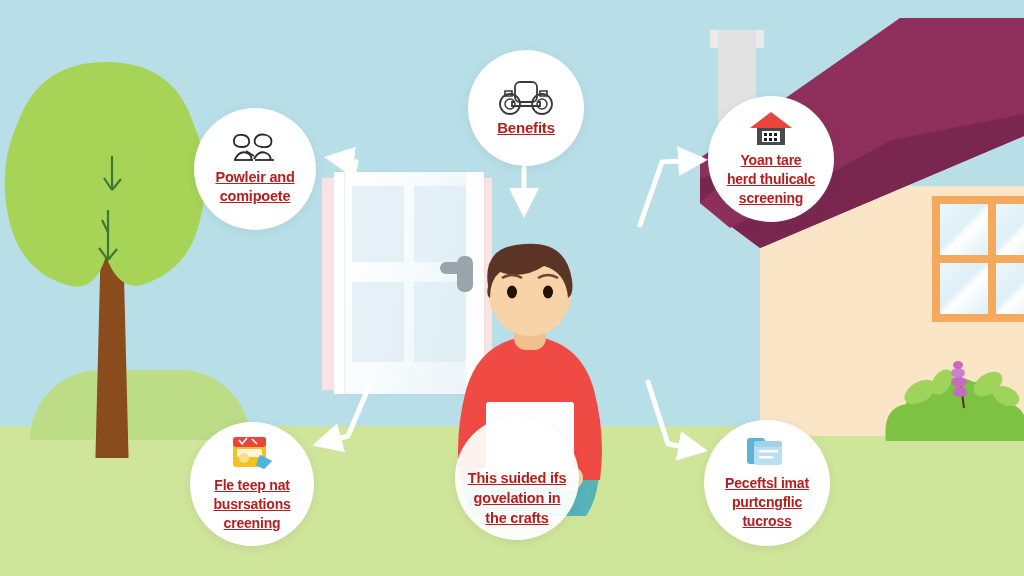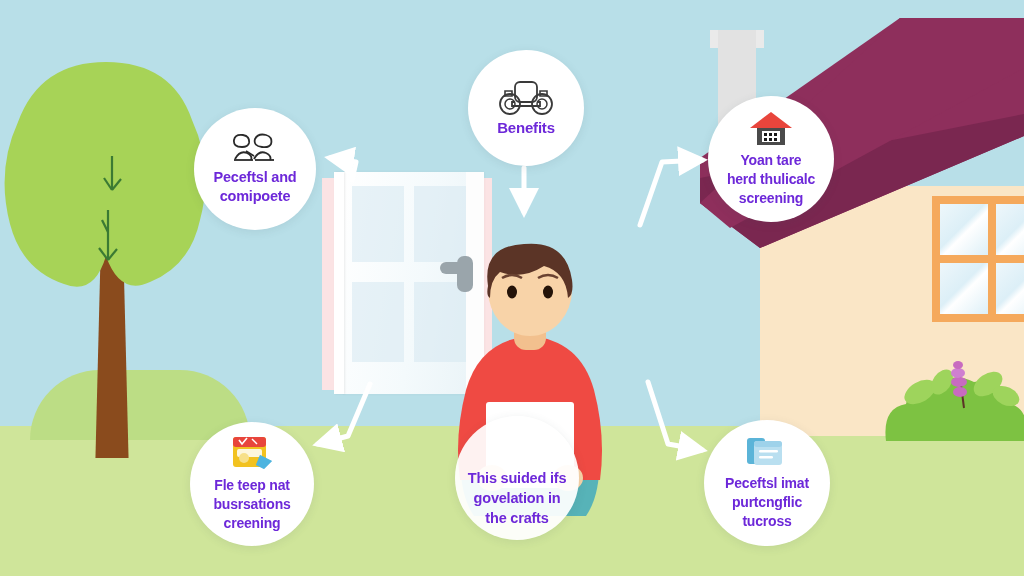--- a/index.html
+++ b/index.html
@@ -160,24 +160,25 @@
     justify-content: center;
     text-align: center;
     box-sizing: border-box;
   }
   .node .node-icon {
     display: block;
     line-height: 0;
     margin-bottom: 3px;
   }
   .node .node-label {
-    color: #6d28d9;
+    color: #b91c1c;
     font-weight: 600;
     letter-spacing: -0.2px;
     padding: 0 8px;
+    text-decoration: underline;
   }
 
   #node-powleir { left: 194px; top: 108px;  width: 122px; height: 122px; }
   #node-powleir .node-label { font-size: 14.5px; line-height: 19px; }
 
   #node-benefits { left: 468px; top: 50px; width: 116px; height: 116px; }
   #node-benefits .node-label { font-size: 15px; line-height: 18px; }
 
   #node-herd { left: 708px; top: 96px; width: 126px; height: 126px; }
   #node-herd .node-label { font-size: 14px; line-height: 19px; }
@@ -315,21 +316,21 @@
       <svg width="50" height="32" viewBox="0 0 50 32">
         <path d="M12 14 Q3 14 4 7 Q5 1 13 2 Q20 3 19 10 Q18 14 12 14 Z" fill="none" stroke="#2a2a2a" stroke-width="1.8"></path>
         <path d="M32 14 Q23 13 25 6 Q28 0 36 2 Q43 4 41 11 Q39 15 32 14 Z" fill="none" stroke="#2a2a2a" stroke-width="1.8"></path>
         <path d="M5 26 Q10 17 17 20 Q23 23 21 27" fill="none" stroke="#2a2a2a" stroke-width="1.8"></path>
         <path d="M24 26 Q29 17 36 20 Q42 23 40 27" fill="none" stroke="#2a2a2a" stroke-width="1.8"></path>
         <path d="M4 27 L23 27" stroke="#2a2a2a" stroke-width="1.8"></path>
         <path d="M25 27 L44 27" stroke="#2a2a2a" stroke-width="1.8"></path>
         <path d="M16 18 L24 23" stroke="#2a2a2a" stroke-width="1.6"></path>
       </svg>
     </span>
-    <span class="node-label" style="white-space:pre-line;">Peceftsl and
+    <span class="node-label" style="white-space:pre-line;">Powleir and
 comipoete</span>
   </div>
 
   <div class="node" id="node-benefits">
     <span class="node-icon">
       <svg width="54" height="36" viewBox="0 0 54 36">
         <rect x="16" y="2" width="22" height="20" rx="5" fill="none" stroke="#3a3a3a" stroke-width="1.8"></rect>
         <path d="M16 22 L13 22 L13 26 L41 26 L41 22 L38 22" fill="none" stroke="#3a3a3a" stroke-width="1.8"></path>
         <path d="M6 11 L13 11 L13 16 L6 16 Z" fill="none" stroke="#3a3a3a" stroke-width="1.6"></path>
         <path d="M41 11 L48 11 L48 16 L41 16 Z" fill="none" stroke="#3a3a3a" stroke-width="1.6"></path>

